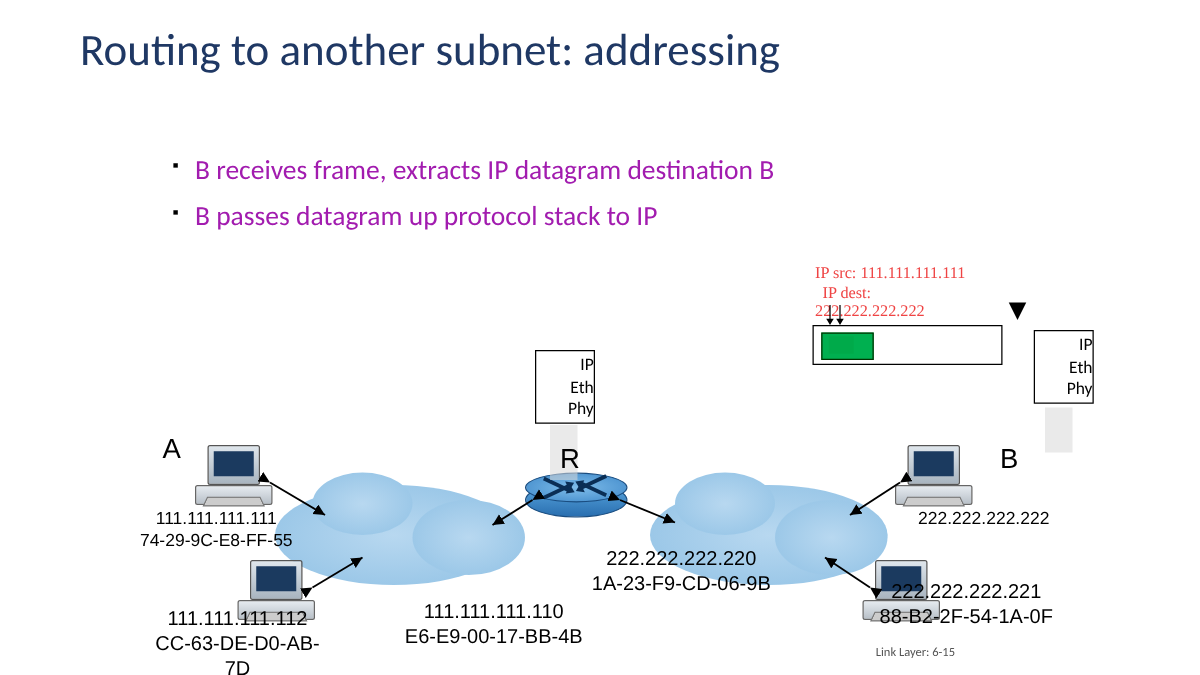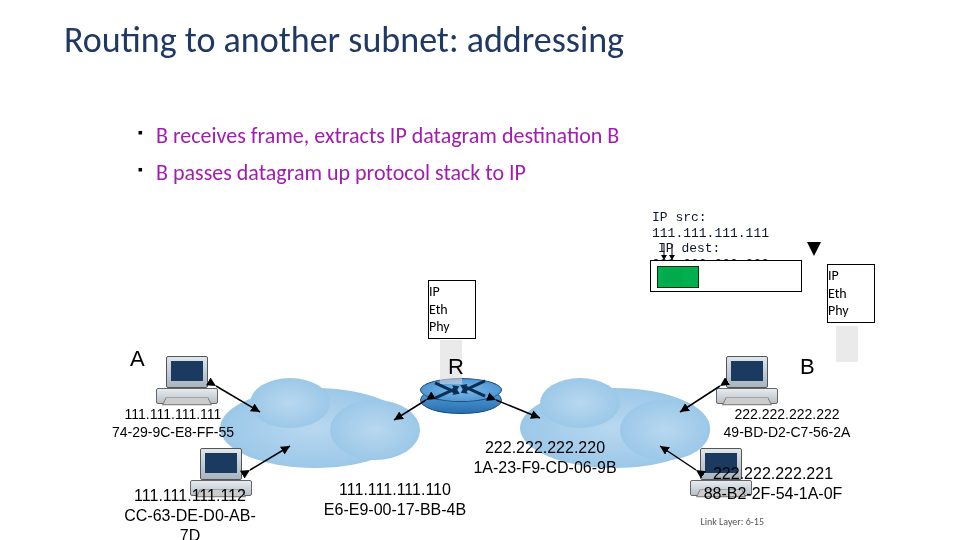--- a/index.html
+++ b/index.html
@@ -2,26 +2,26 @@
 <html><head>
 <meta charset="utf-8">
 <style>
   html,body{margin:0;padding:0;width:960px;height:540px;background:#fff;font-family:"Calibri","Segoe UI",sans-serif;overflow:hidden}
   .slide{position:relative;width:784px;height:540px}
   .title{position:absolute;left:64px;top:18px;font-size:36px;color:#1f3864}
   .bullets{position:absolute;left:98px;top:100px;font-size:22px;color:#a21caf}
   .bullets li{margin-bottom:10px;list-style:none;position:relative;padding-left:18px}
   .bullets li::before{content:"\25AA";position:absolute;left:0;top:2px;font-size:14px;color:#000}
   .footer{position:absolute;right:20px;bottom:12px;font-size:10px;color:#555}
-  .pkt-hdr{position:absolute;left:652px;top:210px;font-size:13px;font-family:Liberation Mono, monospace;color:#0f172a;line-height:1.2}
+  .pkt-hdr{position:absolute;left:652px;top:210px;font-size:13px;font-family:Liberation Serif, serif;color:#ef4444;line-height:1.2}
   .pkt-box{position:absolute;left:650px;top:260px;width:150px;height:30px;border:1px solid #000;background:#fff}
   .pkt-box .inner1{position:absolute;left:6px;top:5px;width:40px;height:20px;background:#00b050;border:1px solid #003300}
   .pkt-box .inner2{position:absolute;left:12px;top:8px;width:20px;height:14px;background:#00aa4a}
   .pkt-arrows{position:absolute;left:660px;top:244px;width:20px;height:16px}
-  .stack{position:absolute;width:46px;border:1px solid #000;background:#fff;font-size:14px;text-align:left;line-height:1.25;padding:2px 0}
+  .stack{position:absolute;width:46px;border:1px solid #000;background:#fff;font-size:14px;text-align:right;line-height:1.25;padding:2px 0}
   .stack-arrow{position:absolute;left:807px;top:242px;width:0;border-left:7px solid transparent;border-right:7px solid transparent;border-top:14px solid #000}
   .stackR{left:428px;top:280px}
   .stackB{left:827px;top:264px}
   .label{position:absolute;font-family:"Arial",sans-serif;text-align:center;color:#000}
   .node-label{font-size:22px}
   .addr{font-size:16px;line-height:1.25}
   .addrLg{font-size:14px;line-height:1.25}
   
   .cloud{position:absolute;background:radial-gradient(ellipse at center,#b8d8f0 0%,#9cc8e8 70%,#7fb6de 100%);border-radius:50%;filter:blur(.2px)}
   .cloud::before,.cloud::after{content:"";position:absolute;background:inherit;border-radius:50%}
@@ -158,21 +158,20 @@
     <div>E6-E9-00-17-BB-4B</div>
   </div>
   <div class="label addr" style="left:470px;top:438px;width:150px">
     <div>222.222.222.220</div>
     <div>1A-23-F9-CD-06-9B</div>
   </div>
 
   <div class="label node-label" style="left:800px;top:354px">B</div>
   <div class="label addrLg" style="left:712px;top:406px;width:150px">
     <div>222.222.222.222</div>
-    <div>49-BD-D2-C7-56-2A</div>
   </div>
   <div class="label addr" style="left:698px;top:464px;width:150px">
     <div>222.222.222.221</div>
     <div>88-B2-2F-54-1A-0F</div>
   </div>
 
   <div class="footer">Link Layer: 6-15</div>
 </div>
 
 </body></html>

